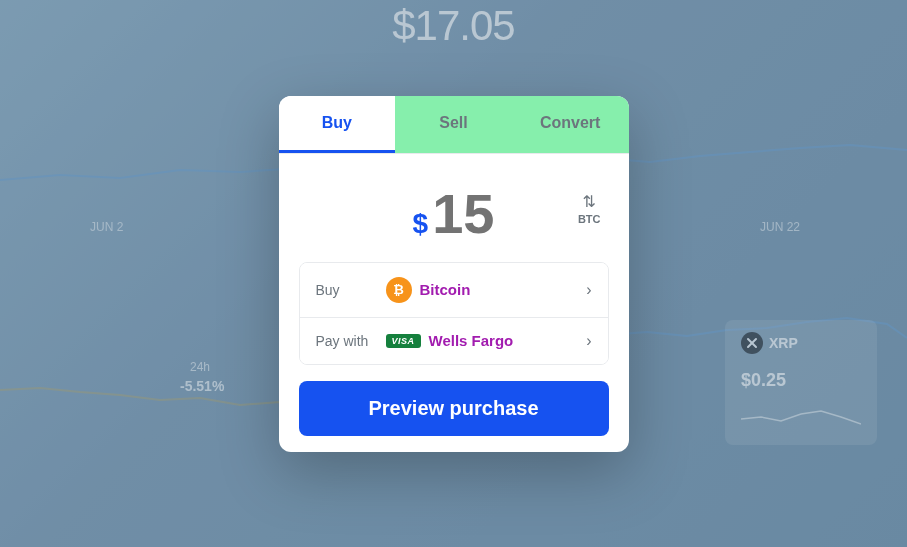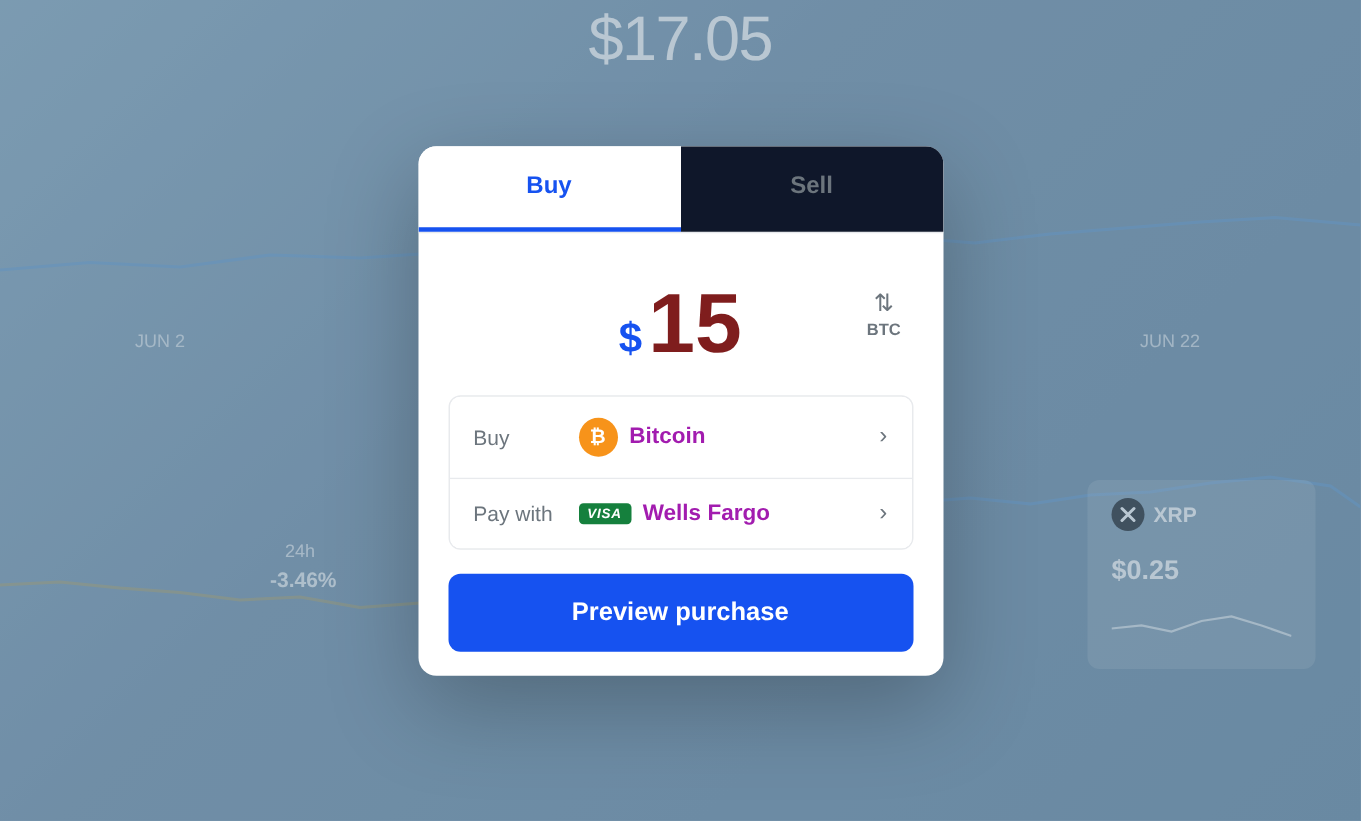--- a/index.html
+++ b/index.html
@@ -106,21 +106,21 @@
       border-bottom: 1px solid #e8eaed;
     }
     .tab {
       flex: 1;
       padding: 18px 0;
       text-align: center;
       font-size: 16px;
       font-weight: 600;
       cursor: pointer;
       color: #6c757d;
-      background: #0f172a;
+      background: #86efac;
       border-bottom: 3px solid transparent;
       transition: color 0.2s;
     }
     .tab.active {
       color: #1652f0;
       background: #fff;
       border-bottom: 3px solid #1652f0;
     }
 
     
@@ -137,21 +137,21 @@
       gap: 4px;
     }
     .currency-symbol {
       font-size: 28px;
       font-weight: 700;
       color: #1652f0;
     }
     .amount-value {
       font-size: 56px;
       font-weight: 700;
-      color: #7f1d1d;
+      color: #737373;
       line-height: 1;
     }
     .currency-toggle {
       position: absolute;
       right: 28px;
       top: 50%;
       transform: translateY(-50%);
       display: flex;
       flex-direction: column;
       align-items: center;
@@ -233,21 +233,21 @@
 
     
     .preview-btn {
       margin: 0 20px 16px;
       width: calc(100% - 40px);
       padding: 16px;
       background: #1652f0;
       color: #fff;
       border: none;
       border-radius: 8px;
-      font-size: 17px;
+      font-size: 20px;
       font-weight: 700;
       cursor: pointer;
       transition: background 0.2s;
     }
 
     
     .balance-row {
       display: flex;
       justify-content: space-between;
       align-items: center;
@@ -309,21 +309,21 @@
 
 <div class="bg-chart">
 
   <div class="bg-price">$17.05</div>
 
   <span class="chart-label" style="left: 90px; top: 220px;">JUN 2</span>
   <span class="chart-label" style="left: 605px; top: 220px;">17</span>
   <span class="chart-label" style="left: 760px; top: 220px;">JUN 22</span>
 
   <span class="chart-24h">24h</span>
-  <span class="chart-neg">-3.46%</span>
+  <span class="chart-neg">-5.51%</span>
 
   <svg class="bg-line-blue" viewBox="0 0 907 80" preserveAspectRatio="none">
     <polyline points="0,60 60,55 120,58 180,50 240,52 300,48 360,55 420,50 480,45 520,42 560,40 600,38 650,42 700,36 750,32 800,28 850,25 907,30" fill="none" stroke="rgba(100,160,220,0.8)" stroke-width="2"></polyline>
   </svg>
 
   <svg class="bg-line-gold" viewBox="0 0 320 80" preserveAspectRatio="none">
     <polyline points="0,50 40,48 80,52 120,55 160,60 200,58 240,65 280,62 320,70" fill="none" stroke="rgba(200,170,80,0.75)" stroke-width="2"></polyline>
   </svg>
 
   <svg class="bg-line-blue2" viewBox="0 0 300 80" preserveAspectRatio="none">
@@ -348,20 +348,21 @@
 </div>
 
 <div class="overlay"></div>
 
 <div class="modal">
 
   
   <div class="tabs">
     <div class="tab active">Buy</div>
     <div class="tab">Sell</div>
+    <div class="tab">Convert</div>
   </div>
 
   
   <div class="amount-section">
     <div class="amount-display">
       <span class="currency-symbol">$</span>
       <span class="amount-value">15</span>
     </div>
     <div class="currency-toggle">
       <span class="currency-toggle-arrows">⇅</span>

